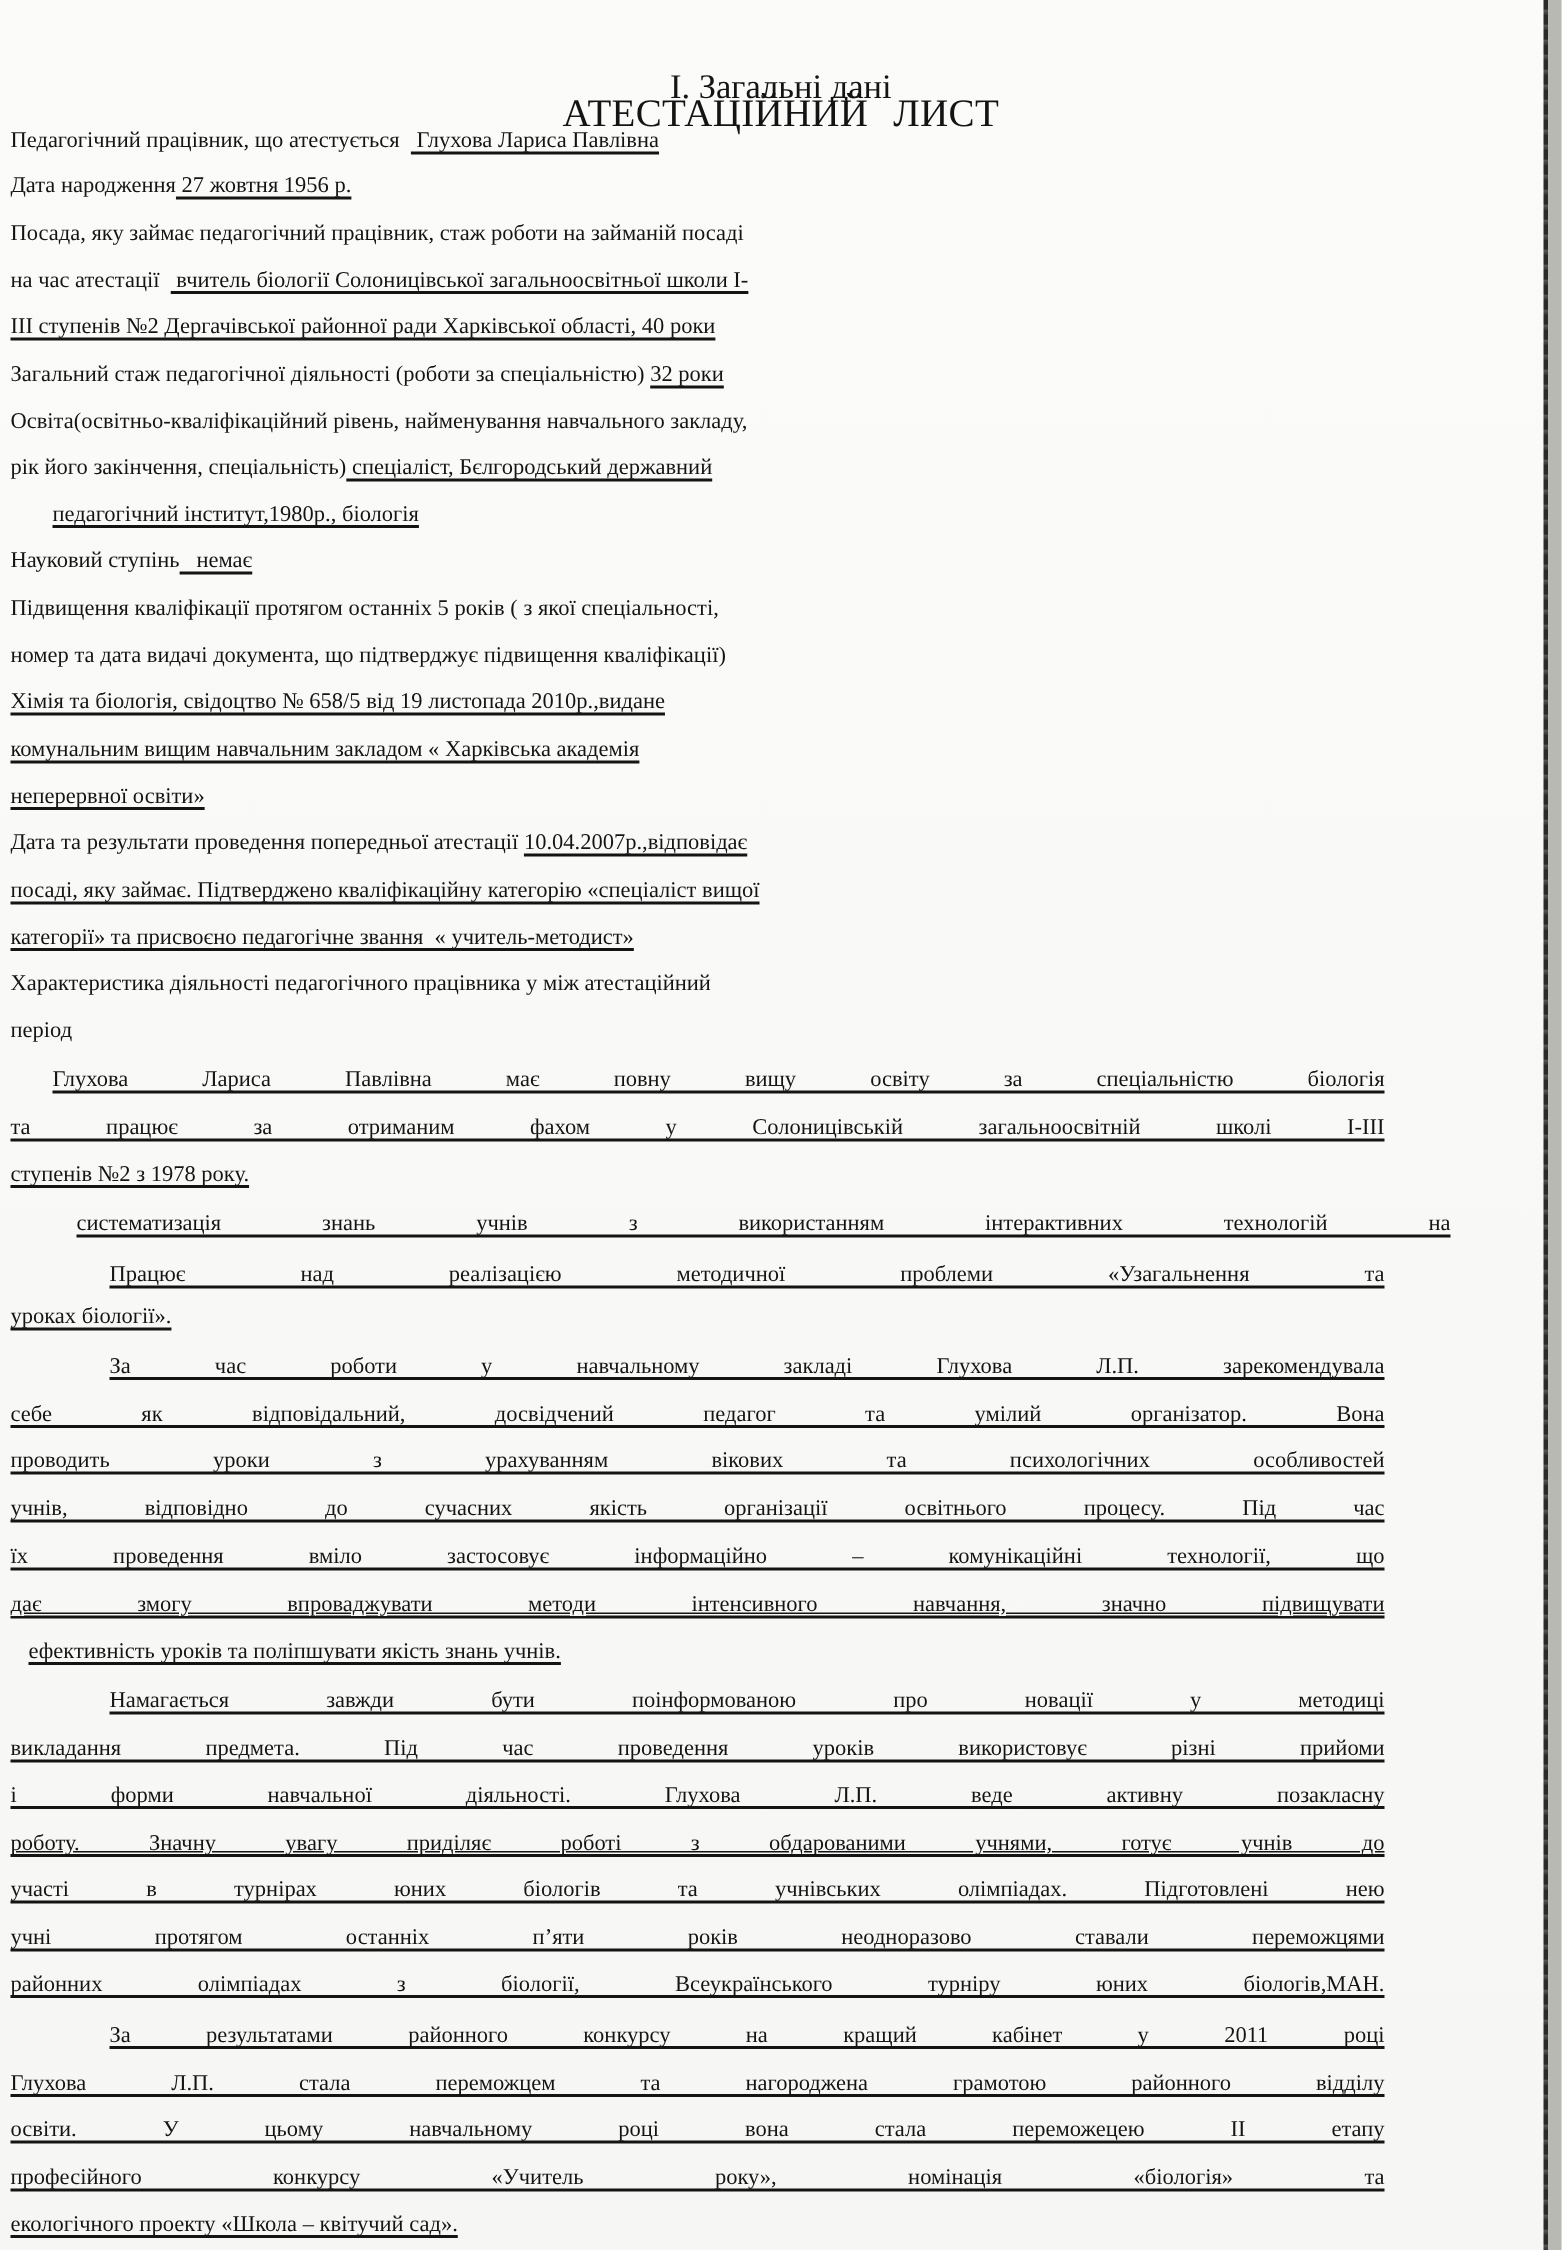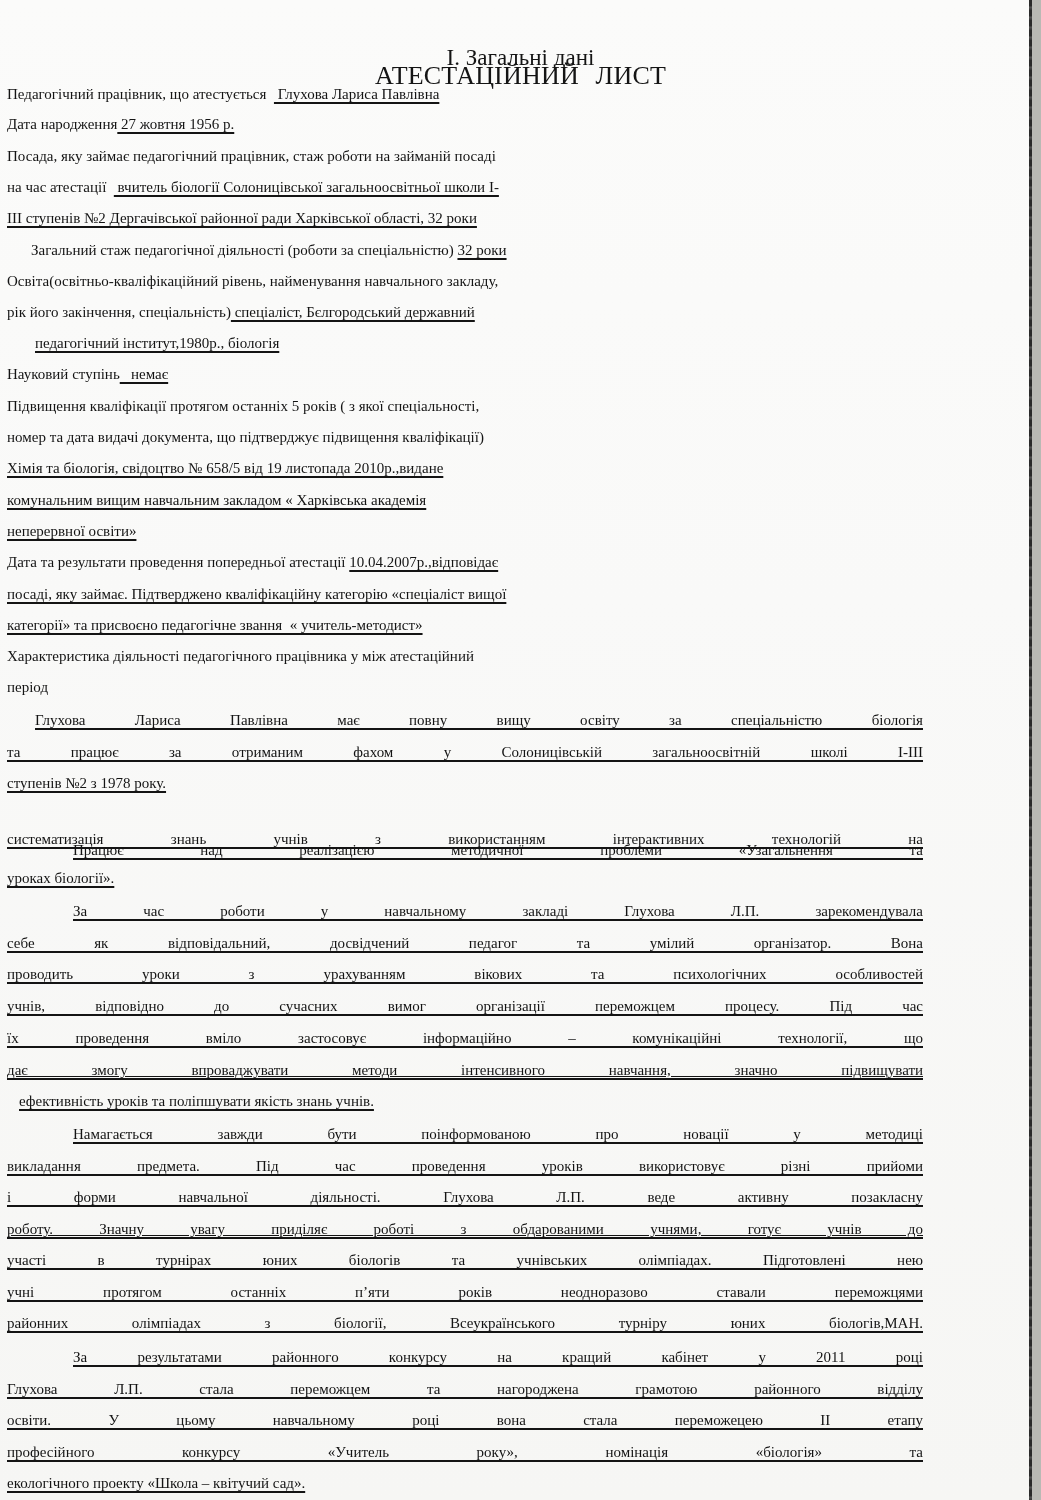--- a/index.html
+++ b/index.html
@@ -46,46 +46,46 @@
 <body>
 
 <div class="page">
   <div class="title">АТЕСТАЦІЙНИЙ   ЛИСТ</div>
   <div class="subtitle">I. Загальні дані</div>
   <div id="body-lines">
       <div class="line" style="top: 80px;"><span>Педагогічний працівник, що атестується  </span><span class="u"> Глухова Лариса Павлівна</span></div>
       <div class="line" style="top: 110px;"><span>Дата народження</span><span class="u"> 27 жовтня 1956 р.</span></div>
       <div class="line" style="top: 142px;"><span>Посада, яку займає педагогічний працівник, стаж роботи на займаній посаді</span></div>
       <div class="line" style="top: 173px;"><span>на час атестації  </span><span class="u"> вчитель біології Солоницівської загальноосвітньої школи I-</span></div>
-      <div class="line" style="top: 204px;"><span class="u">III ступенів №2 Дергачівської районної ради Харківської області, 32 роки</span></div>
-      <div class="line" style="top: 236px; margin-left: 24px;"><span>Загальний стаж педагогічної діяльності (роботи за спеціальністю) </span><span class="u">32 роки</span></div>
+      <div class="line" style="top: 204px;"><span class="u">III ступенів №2 Дергачівської районної ради Харківської області, 40 роки</span></div>
+      <div class="line" style="top: 236px;"><span>Загальний стаж педагогічної діяльності (роботи за спеціальністю) </span><span class="u">32 роки</span></div>
       <div class="line" style="top: 267px;"><span>Освіта(освітньо-кваліфікаційний рівень, найменування навчального закладу,</span></div>
       <div class="line" style="top: 298px;"><span>рік його закінчення, спеціальність)</span><span class="u"> спеціаліст, Бєлгородський державний</span></div>
       <div class="line" style="top: 329px; margin-left: 28px;"><span class="u">педагогічний інститут,1980р., біологія</span></div>
       <div class="line" style="top: 360px;"><span>Науковий ступінь</span><span class="u">   немає</span></div>
       <div class="line" style="top: 392px;"><span>Підвищення кваліфікації протягом останніх 5 років ( з якої спеціальності,</span></div>
       <div class="line" style="top: 423px;"><span>номер та дата видачі документа, що підтверджує підвищення кваліфікації)</span></div>
       <div class="line" style="top: 454px;"><span class="u">Хімія та біологія, свідоцтво № 658/5 від 19 листопада 2010р.,видане</span></div>
       <div class="line" style="top: 486px;"><span class="u">комунальним вищим навчальним закладом « Харківська академія</span></div>
       <div class="line" style="top: 517px;"><span class="u">неперервної освіти»</span></div>
       <div class="line" style="top: 548px;"><span>Дата та результати проведення попередньої атестації </span><span class="u">10.04.2007р.,відповідає</span></div>
       <div class="line" style="top: 580px;"><span class="u">посаді, яку займає. Підтверджено кваліфікаційну категорію «спеціаліст вищої</span></div>
       <div class="line" style="top: 611px;"><span class="u">категорії» та присвоєно педагогічне звання  « учитель-методист»</span></div>
       <div class="line" style="top: 642px;"><span>Характеристика діяльності педагогічного працівника у між атестаційний</span></div>
       <div class="line" style="top: 673px;"><span>період</span></div>
       <div class="line justify indent1" style="top: 706px; width: 888px;"><span class="u">Глухова Лариса Павлівна має повну вищу освіту за спеціальністю біологія</span></div>
       <div class="line justify" style="top: 738px;"><span class="u">та працює за отриманим фахом у Солоницівській загальноосвітній школі I-III</span></div>
       <div class="line" style="top: 769px;"><span class="u">ступенів №2 з 1978 року.</span></div>
       <div class="line justify indent2" style="top: 836px; width: 850px;"><span class="u">Працює над реалізацією методичної проблеми «Узагальнення та</span></div>
-      <div class="line justify" style="top: 825px;"><span class="u">систематизація знань учнів з використанням інтерактивних технологій на</span></div>
+      <div class="line justify" style="top: 802px; margin-left: 44px;"><span class="u">систематизація знань учнів з використанням інтерактивних технологій на</span></div>
       <div class="line" style="top: 864px;"><span class="u">уроках біології».</span></div>
       <div class="line justify indent2" style="top: 897px; width: 850px;"><span class="u">За час роботи у навчальному закладі Глухова Л.П. зарекомендувала</span></div>
       <div class="line justify" style="top: 929px;"><span class="u">себе як відповідальний, досвідчений педагог та умілий організатор. Вона</span></div>
       <div class="line justify" style="top: 960px;"><span class="u">проводить уроки з урахуванням вікових та психологічних особливостей</span></div>
-      <div class="line justify" style="top: 992px;"><span class="u">учнів, відповідно до сучасних вимог організації переможцем процесу. Під час</span></div>
+      <div class="line justify" style="top: 992px;"><span class="u">учнів, відповідно до сучасних якість організації освітнього процесу. Під час</span></div>
       <div class="line justify" style="top: 1024px;"><span class="u">їх проведення вміло застосовує інформаційно – комунікаційні технології, що</span></div>
       <div class="line justify" style="top: 1056px; text-decoration: underline;"><span class="u">дає змогу впроваджувати методи інтенсивного навчання, значно підвищувати</span></div>
       <div class="line" style="top: 1087px; margin-left: 12px;"><span class="u">ефективність уроків та поліпшувати якість знань учнів.</span></div>
       <div class="line justify indent2" style="top: 1120px; width: 850px;"><span class="u">Намагається завжди бути поінформованою про новації у методиці</span></div>
       <div class="line justify" style="top: 1152px;"><span class="u">викладання предмета. Під час проведення уроків використовує різні прийоми</span></div>
       <div class="line justify" style="top: 1183px;"><span class="u">і форми навчальної діяльності.  Глухова Л.П. веде активну позакласну</span></div>
       <div class="line justify" style="top: 1215px; text-decoration: underline;"><span class="u">роботу. Значну увагу приділяє роботі з обдарованими учнями, готує учнів до</span></div>
       <div class="line justify" style="top: 1246px;"><span class="u">участі в турнірах юних біологів та учнівських олімпіадах. Підготовлені нею</span></div>
       <div class="line justify" style="top: 1278px;"><span class="u">учні протягом останніх п’яти років неодноразово ставали переможцями</span></div>
       <div class="line justify" style="top: 1309px;"><span class="u">районних олімпіадах з біології, Всеукраїнського турніру юних біологів,МАН.</span></div>

